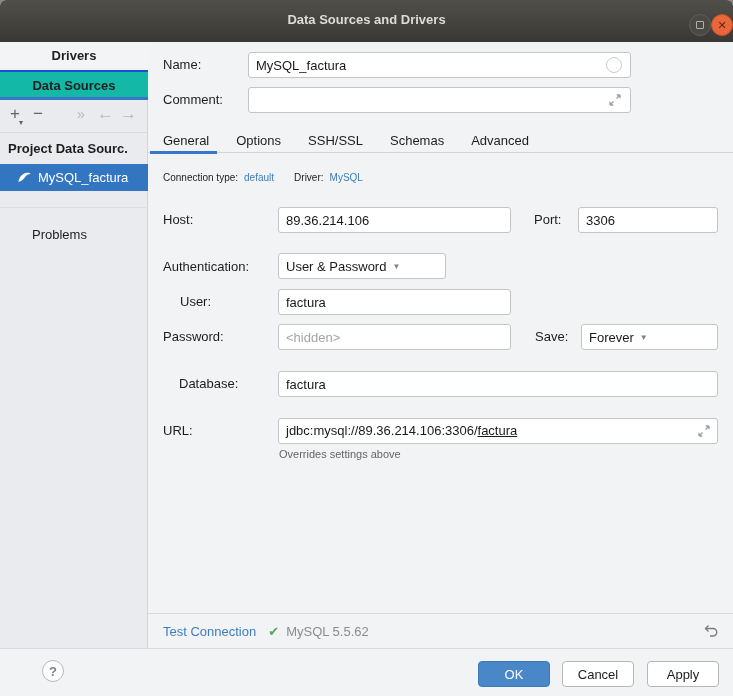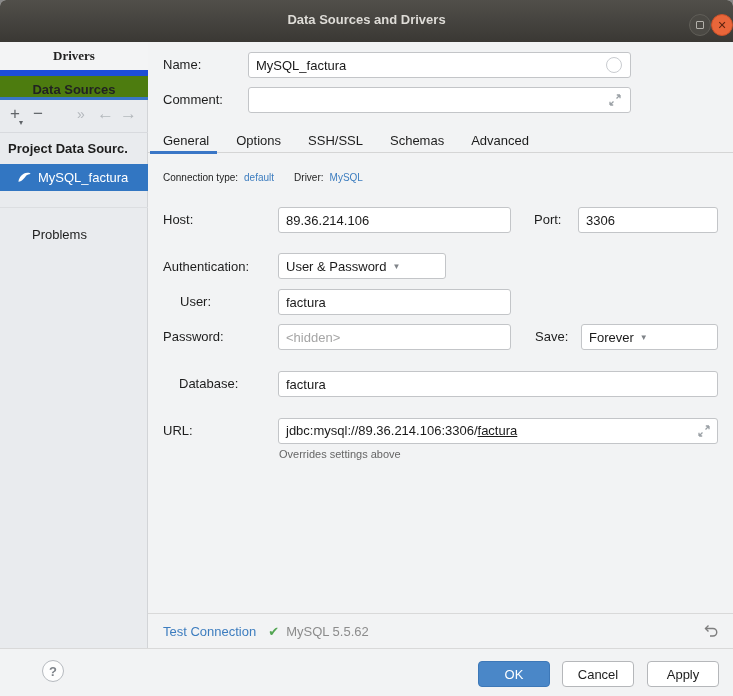--- a/index.html
+++ b/index.html
@@ -21,23 +21,23 @@
   .btn-max { left:689px; background:#4b4944; border:1px solid #605e58; }
   .btn-max .sq { width:8px; height:8px; border:1.5px solid #b3b1ab; border-radius:1px; }
   .btn-close { left:711px; background:#e9663a; border:1px solid #c7512a;
     color:#5f2410; font-size:11px; font-weight:bold; }
 
   
   .sidebar { left:0; top:42px; width:148px; height:606px;
     background:#e9ebee; border-right:1px solid #d2d4d7; }
   .side-tab { left:0; width:148px; text-align:center; font-size:13px;
     font-weight:bold; color:#222; }
-  .tab-drivers { top:42px; height:28px; line-height:28px; background:#f3f4f5;font-family:Liberation Serif, serif; }
-  .tab-datasources { top:70px; height:27px; line-height:27px; background:#4d7c0f;
-    border-top:6px solid #1d4ed8; }
+  .tab-drivers { top:42px; height:28px; line-height:28px; background:#f3f4f5; }
+  .tab-datasources { top:70px; height:27px; line-height:27px; background:#14b8a6;
+    border-top:2px solid #1d4ed8; }
   .side-accent { left:0; top:97px; width:148px; height:3px; background:#3a76c6; }
   .side-toolbar { left:0; top:100px; width:148px; height:33px;
     border-bottom:1px solid #d8dade; }
   .tb-ic { position:absolute; top:4px; font-size:17px; color:#606468; cursor:default; }
   .tb-ic.dim { color:#b4b8bd; }
   .tb-plus-arrow { position:absolute; left:19px; top:18px; font-size:8px; color:#606468; }
   .side-header { left:8px; top:141px; font-size:13px; font-weight:bold;
     color:#1d1d1d; white-space:nowrap; }
   .side-item { left:0; top:164px; width:148px; height:27px; background:#3276c2;
     color:#fff; font-size:13px; display:flex; align-items:center; }

